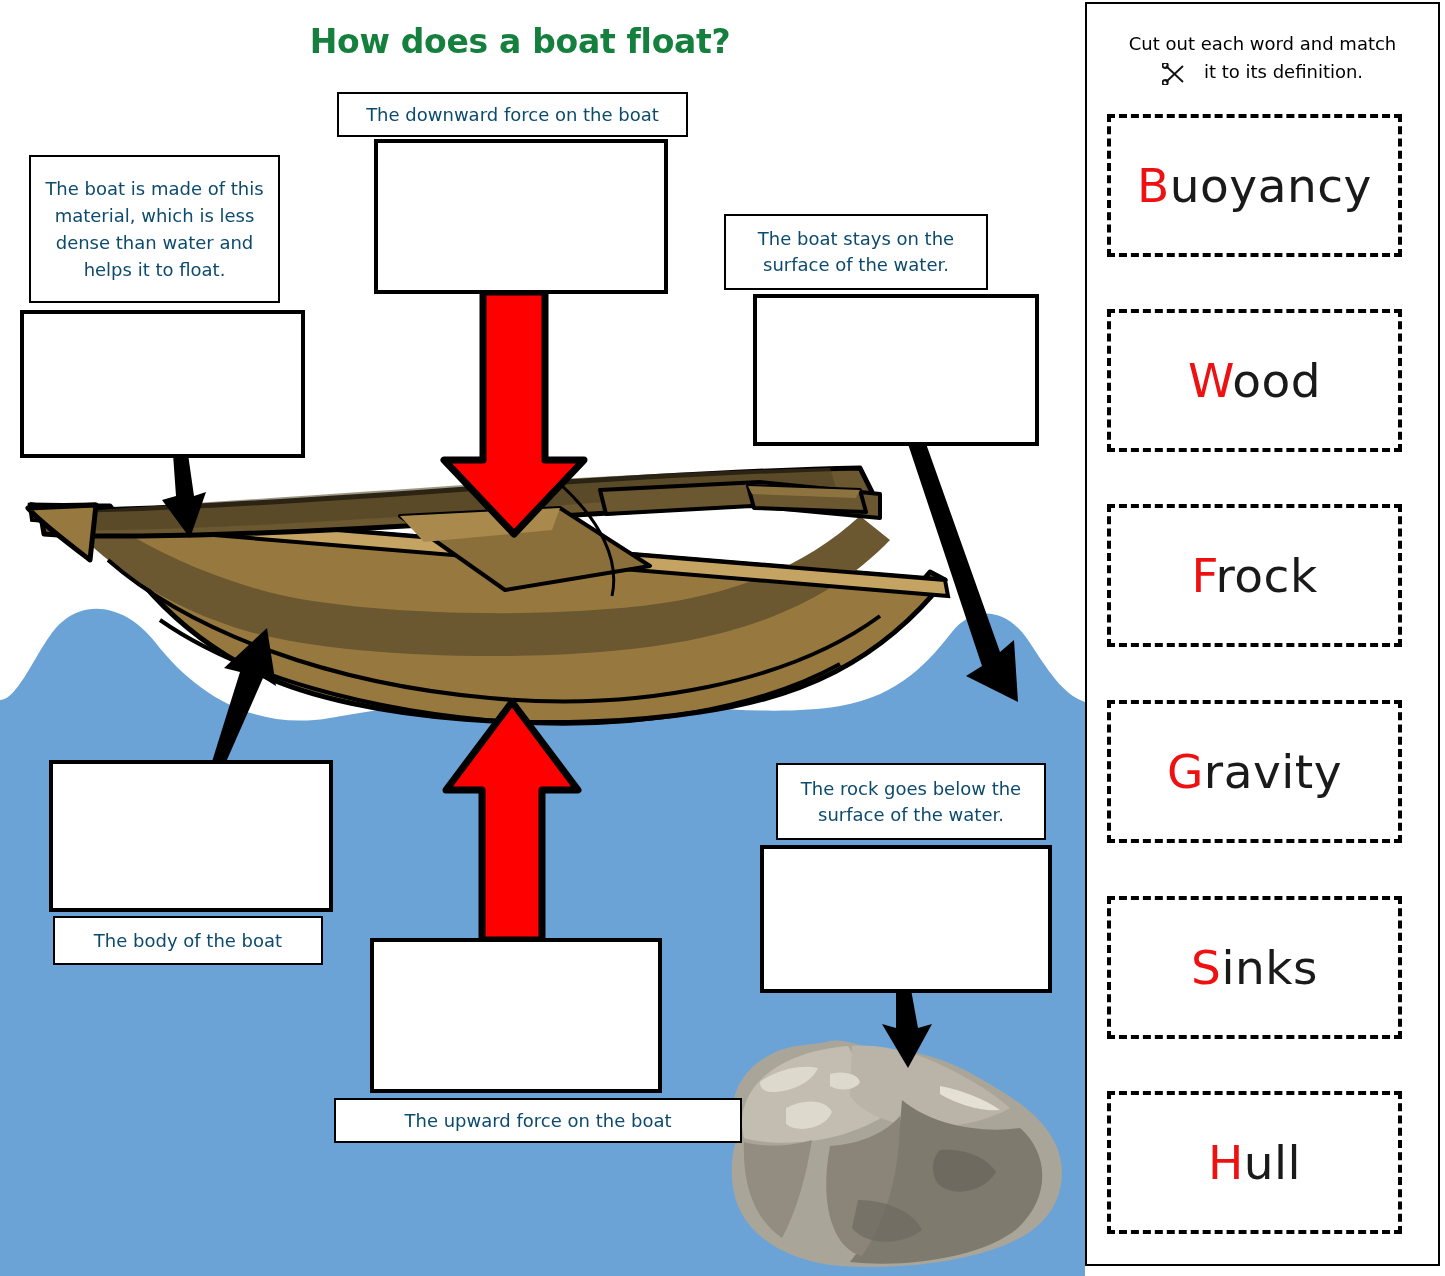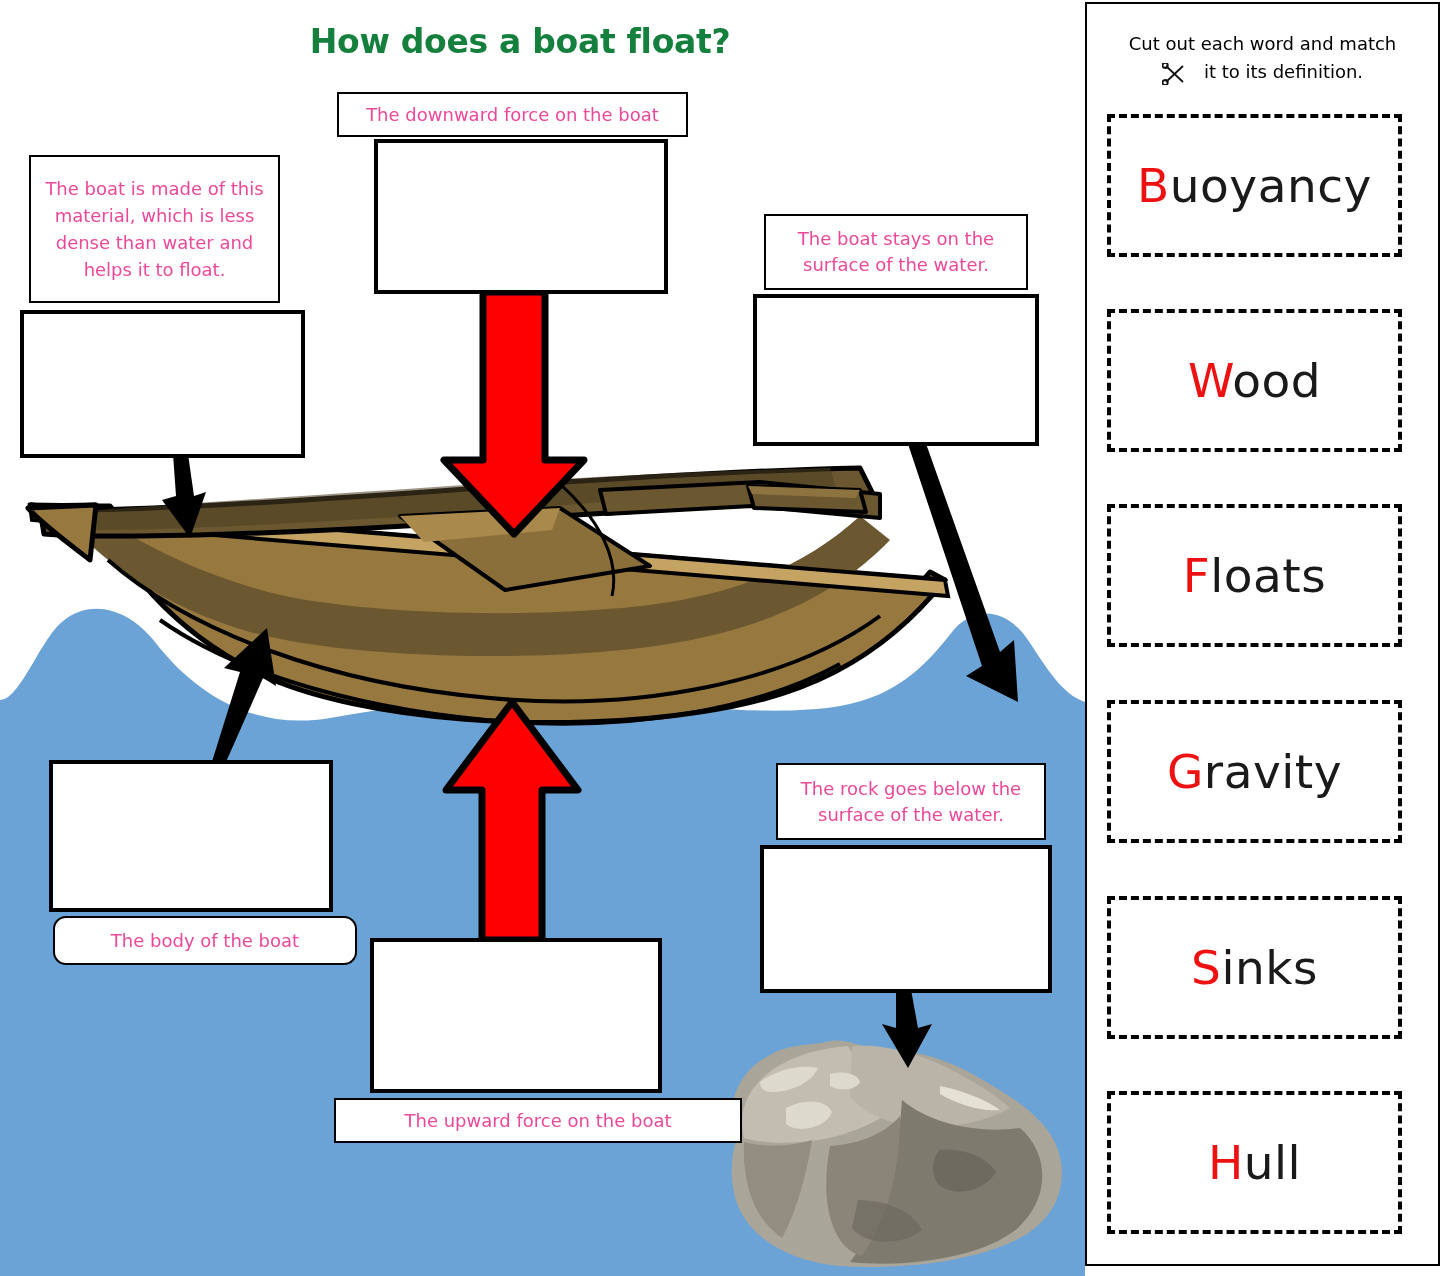--- a/index.html
+++ b/index.html
@@ -49,21 +49,21 @@
 
   
   .hint-box {
     position: absolute;
     background: #ffffff;
     border: 2px solid #000000;
     display: flex;
     align-items: center;
     justify-content: center;
     text-align: center;
-    color: #ec4899;
+    color: #0c4a6e;
     line-height: 1.42;
     font-size: 18px;
     padding: 4px 0;
     z-index: 30;
   }
 
   .answer-box {
     position: absolute;
     background: #ffffff;
     border: 4px solid #000000;
@@ -310,25 +310,25 @@
   </div>
 
   <div class="hint-box" style="left:337px; top:92px; width:351px; height:45px;">
     <span>The downward force on the boat</span>
   </div>
 
   <div class="hint-box" style="left:29px; top:155px; width:251px; height:148px; line-height:1.5;">
     <span>The boat is made of this material, which is less dense than water and helps it to float.</span>
   </div>
 
-  <div class="hint-box" style="left:764px; top:214px; width:264px; height:76px;">
+  <div class="hint-box" style="left:724px; top:214px; width:264px; height:76px;">
     <span>The boat stays on the surface of the water.</span>
   </div>
 
-  <div class="hint-box" style="left:53px; top:916px; width:304px; height:49px;border-radius:13px;">
+  <div class="hint-box" style="left:53px; top:916px; width:270px; height:49px;">
     <span>The body of the boat</span>
   </div>
 
   <div class="hint-box" style="left:334px; top:1098px; width:408px; height:45px;">
     <span>The upward force on the boat</span>
   </div>
 
   <div class="hint-box" style="left:776px; top:763px; width:270px; height:77px;">
     <span>The rock goes below the surface of the water.</span>
   </div>
@@ -364,21 +364,21 @@
 
     <div class="word-card" style="top:110px;">
       <span><span class="first-letter">B</span><span>uoyancy</span></span>
     </div>
 
     <div class="word-card" style="top:305px;">
       <span><span class="first-letter">W</span><span>ood</span></span>
     </div>
 
     <div class="word-card" style="top:500px;">
-      <span><span class="first-letter">F</span><span>loats</span></span>
+      <span><span class="first-letter">F</span><span>rock</span></span>
     </div>
 
     <div class="word-card" style="top:696px;">
       <span><span class="first-letter">G</span><span>ravity</span></span>
     </div>
 
     <div class="word-card" style="top:1087px;">
       <span><span class="first-letter">H</span><span>ull</span></span>
     </div>
 

